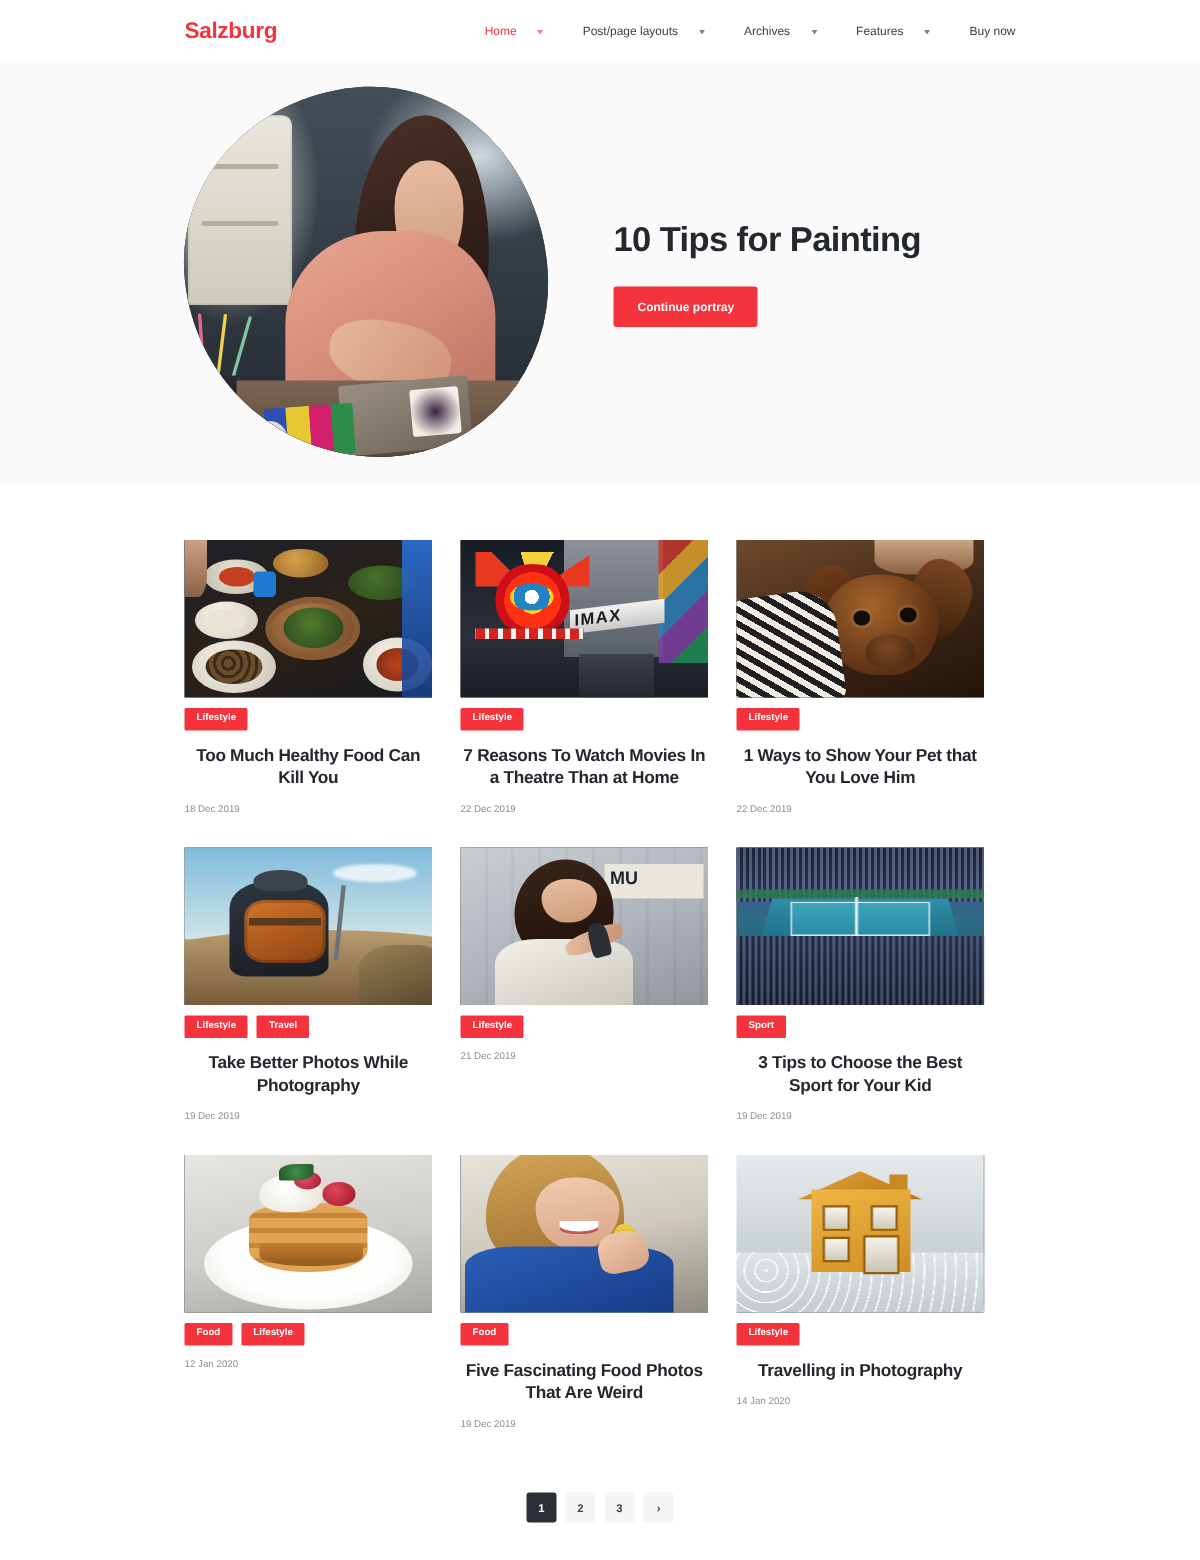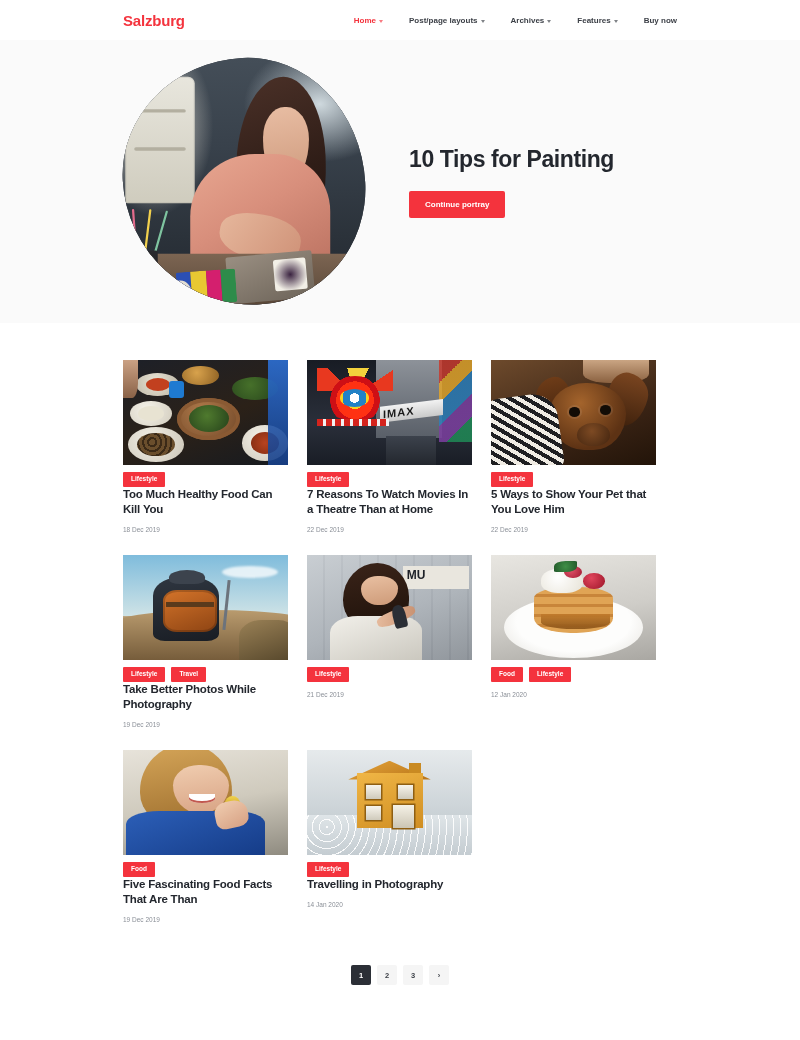--- a/index.html
+++ b/index.html
@@ -30,23 +30,23 @@
   .main-nav {
     margin-left: auto;
     margin-right: 123px;
     display: flex;
     align-items: center;
     gap: 26px;
   }
   .nav-item {
     display: inline-flex;
     align-items: center;
-    gap: 3px;
+    gap: 14px;
     font-size: 8px;
-    font-weight: 700;
+    font-weight: 400;
     color: #3b3f46;
     white-space: nowrap;
     cursor: pointer;
     text-align: center;
   }
   .nav-item.active { color: #f4333d; }
   .chev {
     display: inline-block;
     width: 0; height: 0;
     border-left: 2.5px solid transparent;
@@ -208,26 +208,28 @@
     background: #20242b;
   }
   .tags { display: flex; gap: 6px; margin-top: 7px; }
   .tag {
     background: #f4333d; color: #fff;
     font-size: 6.5px; font-weight: 700;
     padding: 4px 8px; border-radius: 1px;
     cursor: pointer; line-height: 1;
   }
   .post-title {
+    margin-top: 10px;
     font-size: 11.5px;
     font-weight: 700;
     line-height: 1.33;
     color: #23272e;
     letter-spacing: -0.2px;
     cursor: pointer;
+    text-align: center;
   }
   .post-date {
     margin-top: 9px;
     font-size: 6.5px;
     color: #8a8f97;
   }
 
   
   .pagination {
     display: flex; justify-content: center; gap: 6px;
@@ -481,21 +483,21 @@
             <b class="head"></b>
             <b class="eye1"></b>
             <b class="eye2"></b>
             <b class="snout"></b>
             <b class="blanket"></b>
           </div>
         </div>
       <div class="tags">
         <span class="tag">Lifestyle</span>
       </div>
-      <h2 class="post-title">5 Ways to Show Your Pet that You Love Him</h2>
+      <h2 class="post-title">1 Ways to Show Your Pet that You Love Him</h2>
       <div class="post-date">22 Dec 2019</div>
     </article>
 
     <article class="post-card">
       <div class="thumb">
           <div class="sc sc-hike">
             <b class="sky"></b>
             <b class="cloud"></b>
             <b class="hill"></b>
             <b class="rock"></b>
@@ -525,20 +527,37 @@
             <b class="arm"></b>
             <b class="mic"></b>
           </div>
         </div>
       <div class="tags">
         <span class="tag">Lifestyle</span>
       </div>
       <div class="post-date">21 Dec 2019</div>
     </article>
 
+    <article class="post-card">
+      <div class="thumb">
+          <div class="sc sc-tennis">
+            <b class="crowd1"></b>
+            <b class="greenband"></b>
+            <b class="court"></b>
+            <b class="inner"></b>
+            <b class="net"></b>
+            <b class="crowd2"></b>
+          </div>
+        </div>
+      <div class="tags">
+        <span class="tag">Sport</span>
+      </div>
+      <h2 class="post-title">3 Tips to Choose the Best Sport for Your Kid</h2>
+      <div class="post-date">19 Dec 2019</div>
+    </article>
 
     <article class="post-card">
       <div class="thumb">
           <div class="sc sc-pan">
             <b class="plate"></b>
             <b class="stack"></b>
             <b class="syrup"></b>
             <b class="cream"></b>
             <b class="berry1"></b>
             <b class="berry2"></b>
@@ -559,21 +578,21 @@
             <b class="face"></b>
             <b class="smile"></b>
             <b class="earring"></b>
             <b class="jacket"></b>
             <b class="hand"></b>
           </div>
         </div>
       <div class="tags">
         <span class="tag">Food</span>
       </div>
-      <h2 class="post-title">Five Fascinating Food Facts That Are Than</h2>
+      <h2 class="post-title">Five Fascinating Food Photos That Are Weird</h2>
       <div class="post-date">19 Dec 2019</div>
     </article>
 
     <article class="post-card">
       <div class="thumb">
           <div class="sc sc-house">
             <b class="snow"></b>
             <b class="roof"></b>
             <b class="chim"></b>
             <b class="body"></b>

